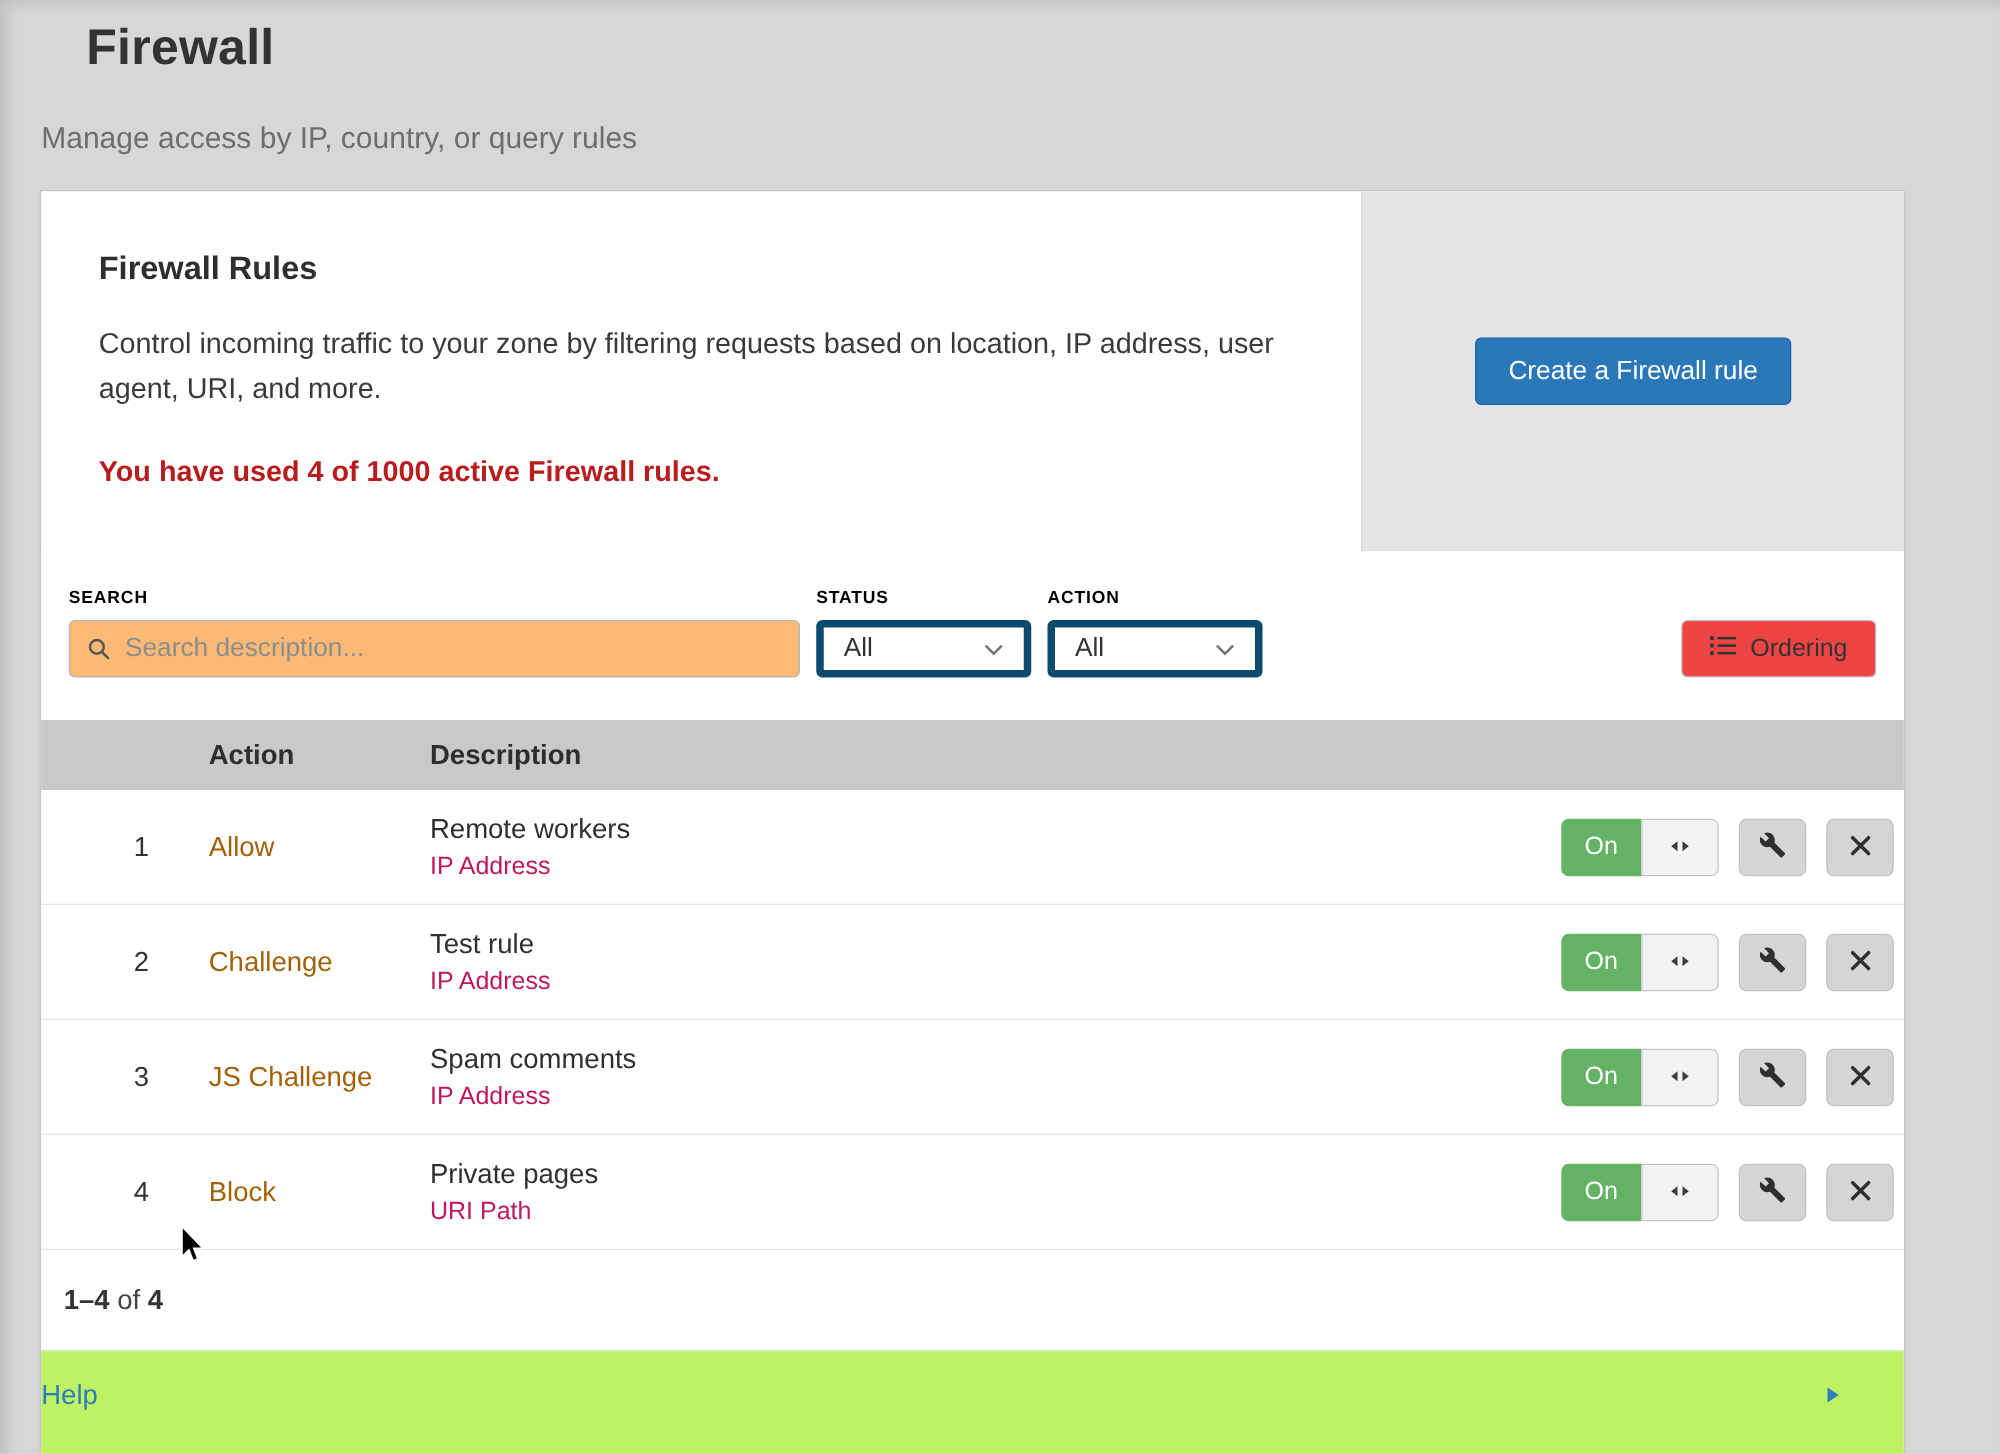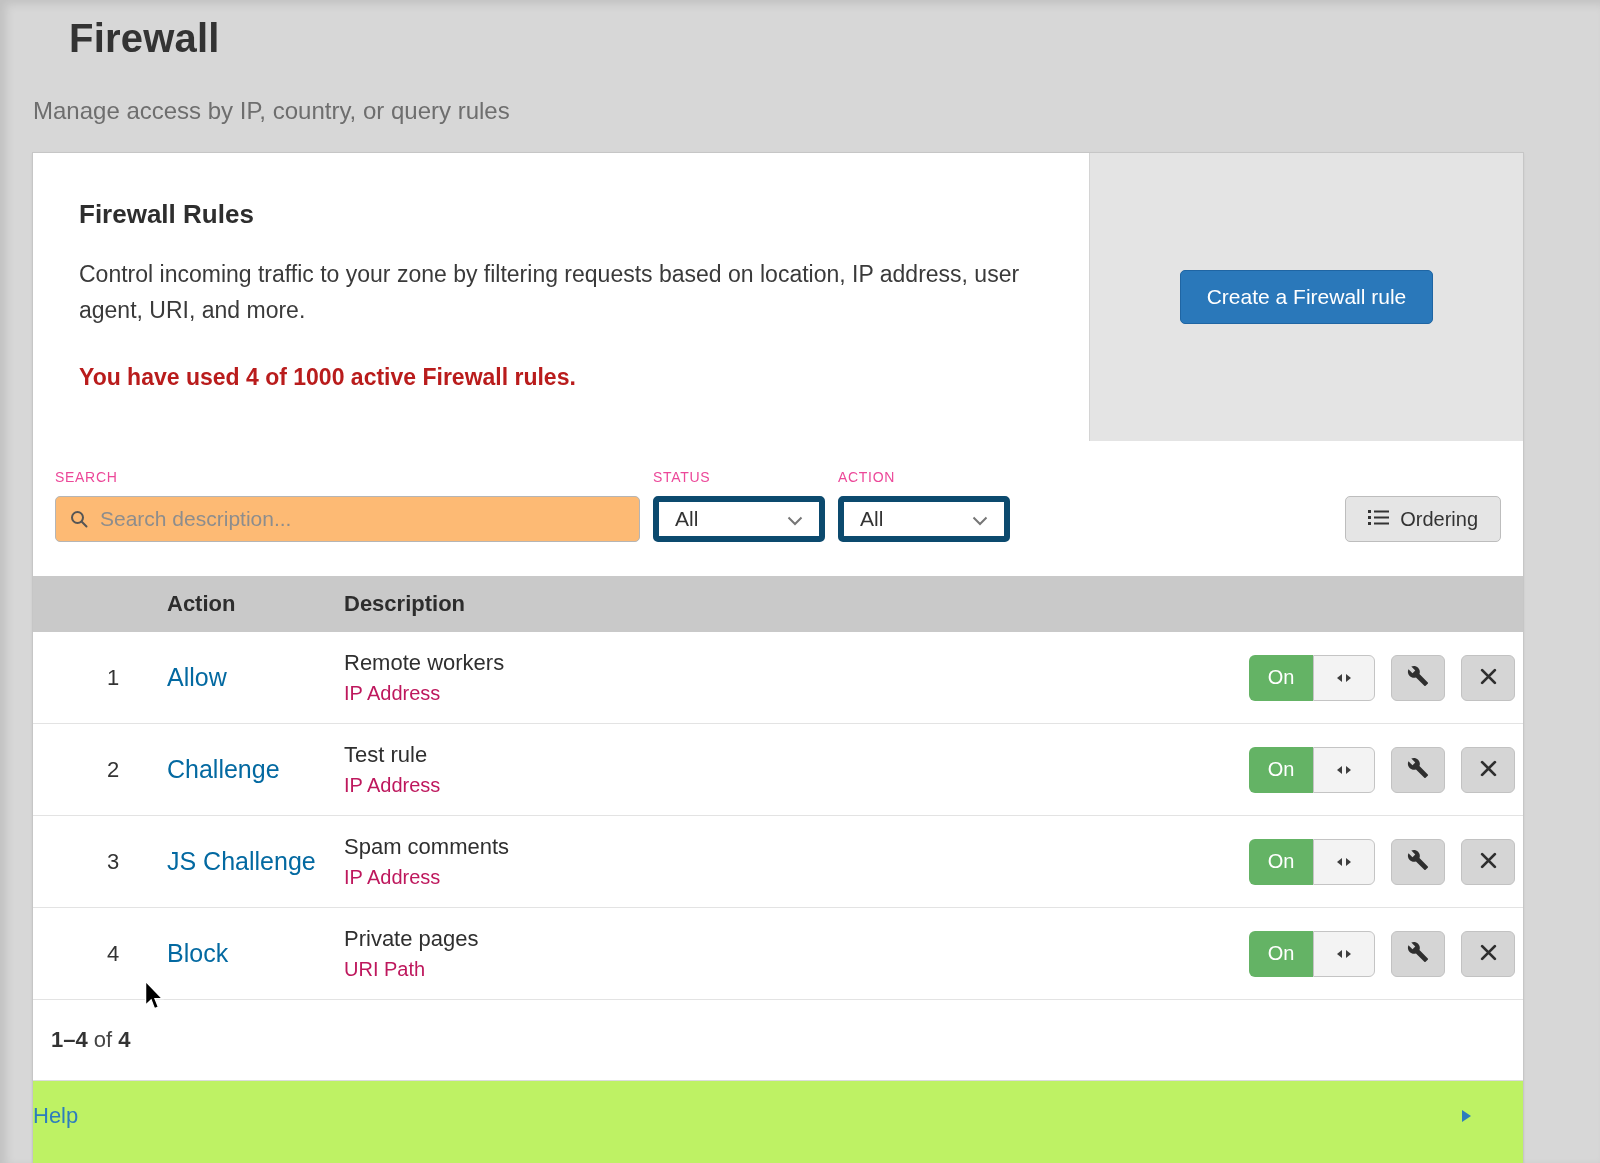--- a/index.html
+++ b/index.html
@@ -34,51 +34,51 @@
 
   .create-btn {
     background:#2a78ba; border:1px solid #1f65a3; color:#fff;
     font-family:inherit; font-size:21px; font-weight:400;
     padding:14px 26px; border-radius:5px; cursor:pointer;
   }
 
   
   .filters { display:flex; align-items:flex-end; padding:28px 8px 34px 22px; background:#fff; }
   .filter-group { display:flex; flex-direction:column; }
-  .filter-label { font-size:14px; font-weight:400; letter-spacing:.7px; color:#ec4899; margin-bottom:11px; }
+  .filter-label { font-size:14px; font-weight:700; letter-spacing:.7px; color:#000000; margin-bottom:11px; }
   .search-wrap { position:relative; width:585px; }
   .search-wrap .icon { position:absolute; left:14px; top:13px; }
   .search-input {
     width:100%; height:46px; padding:0 14px 0 44px; font-family:inherit;
     font-size:21px; color:#444; border:1px solid #b5b5b5; border-radius:5px; background:#fdba74;
   }
   .search-input::placeholder { color:#8d8d8d; }
   .select-box {
     width:172px; height:46px; border:6px solid #0c4a6e; border-radius:5px; background:#fff;
     display:flex; align-items:center; padding:0 16px; font-size:21px; color:#333; cursor:pointer;
   }
   .select-box .chev { margin-left:auto; }
   .gap13 { width:13px; }
   .ordering-btn {
     margin-left:auto; margin-right:14px; height:46px; padding:0 22px;
     display:flex; align-items:center; gap:11px;
-    background:#e5e5e5; border:1px solid #bdbdbd; border-radius:5px;
+    background:#ef4444; border:1px solid #bdbdbd; border-radius:5px;
     font-family:inherit; font-size:20px; color:#333; cursor:pointer;
   }
 
   
   .thead { height:56px; background:#c9c9c9; display:flex; align-items:center;
            font-size:22px; font-weight:700; color:#2d2d2d; }
   .col-num { width:134px; }
   .col-action { width:177px; }
   .col-desc { flex:1; }
 
   .row { display:flex; align-items:center; height:92px; border-bottom:1px solid #e3e3e3; background:#fff; }
   .cell-num { width:134px; padding-left:74px; font-size:22px; color:#333; }
-  .cell-action { width:177px; font-size:25px; color:#0369a1; }
+  .cell-action { width:177px; font-size:22px; color:#a16207; }
   .cell-desc { flex:1; }
   .desc-main { font-size:22px; color:#2f2f2f; }
   .desc-sub { font-size:20px; color:#be185d; margin-top:6px; }
   .cell-controls { display:flex; align-items:center; gap:16px; padding-right:8px; }
 
   .toggle { display:flex; cursor:pointer; }
   .toggle-on {
     width:64px; height:46px; background:#64b365; color:#fff; font-size:20px;
     display:flex; align-items:center; justify-content:center; border-radius:6px 0 0 6px;
   }

